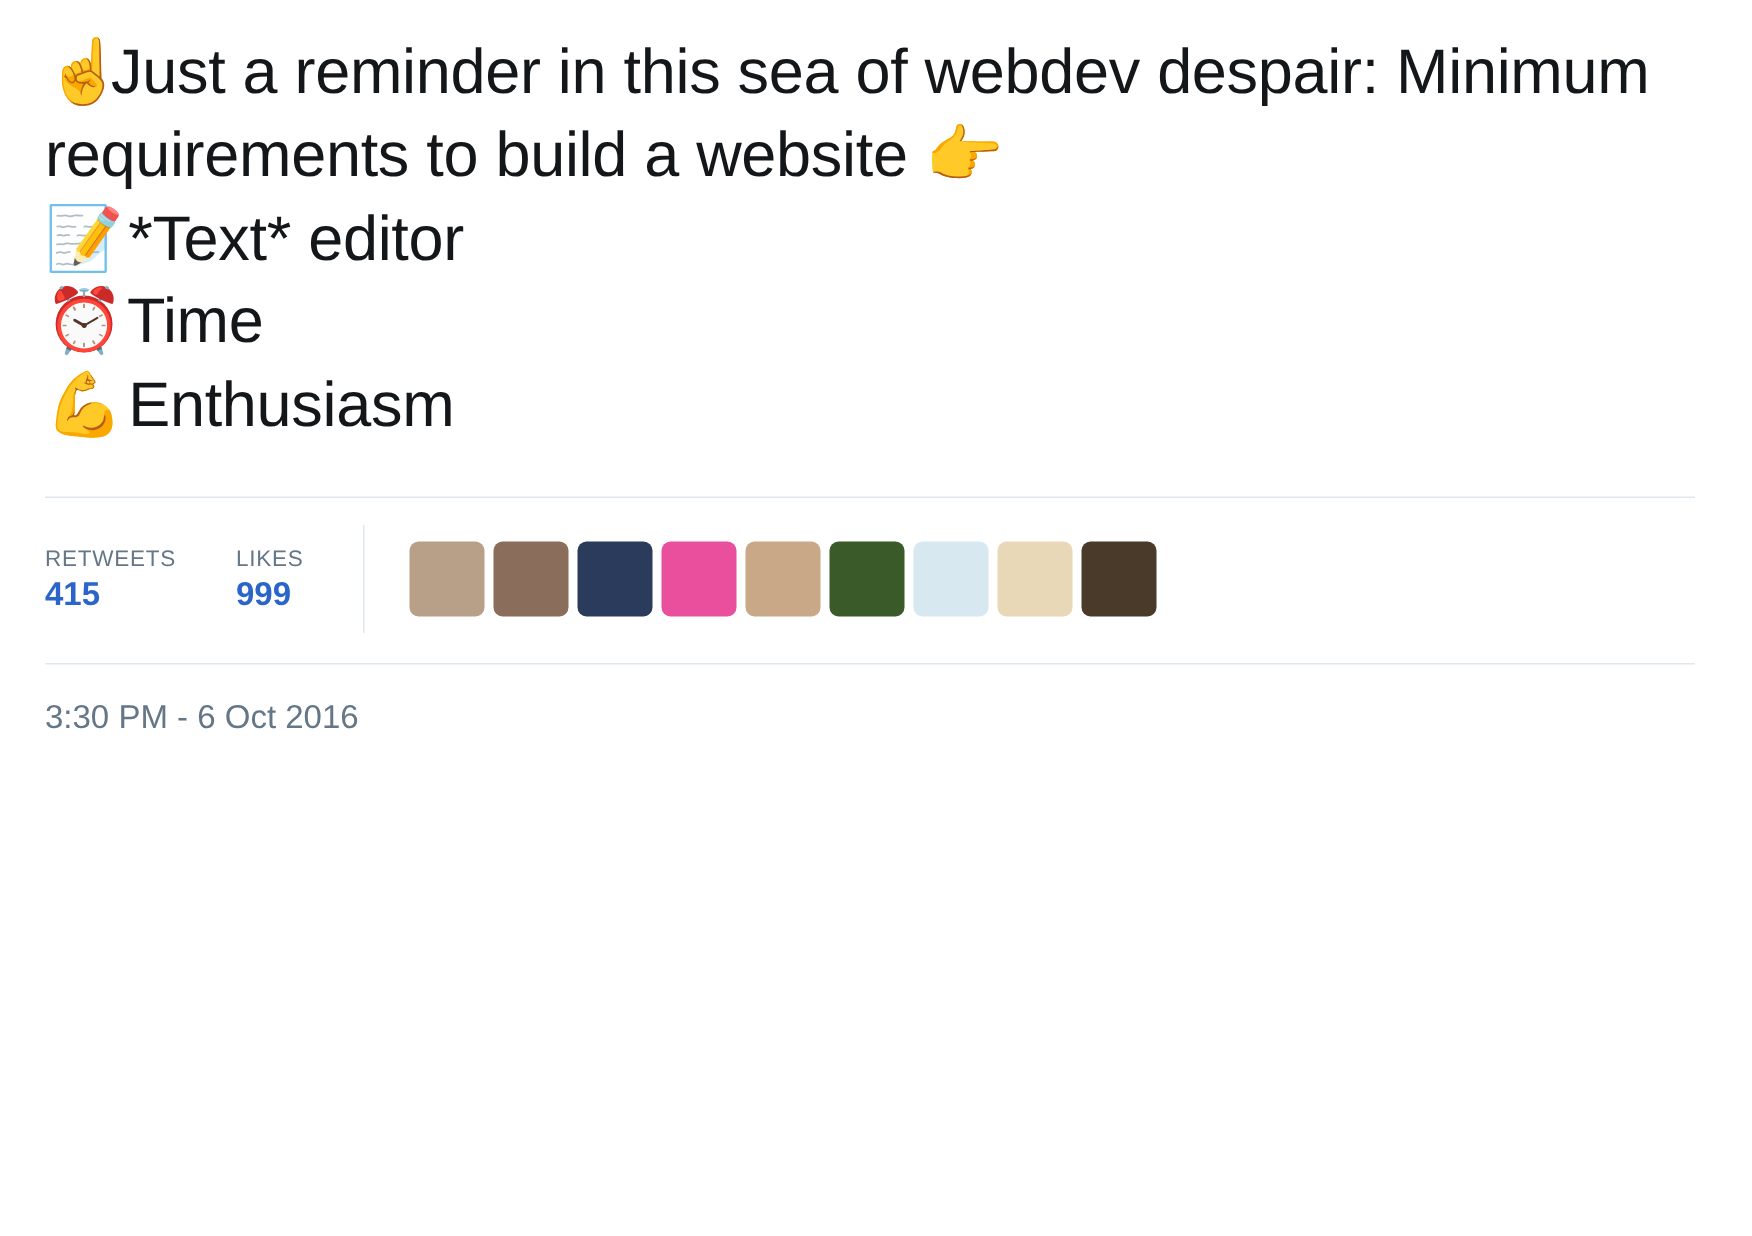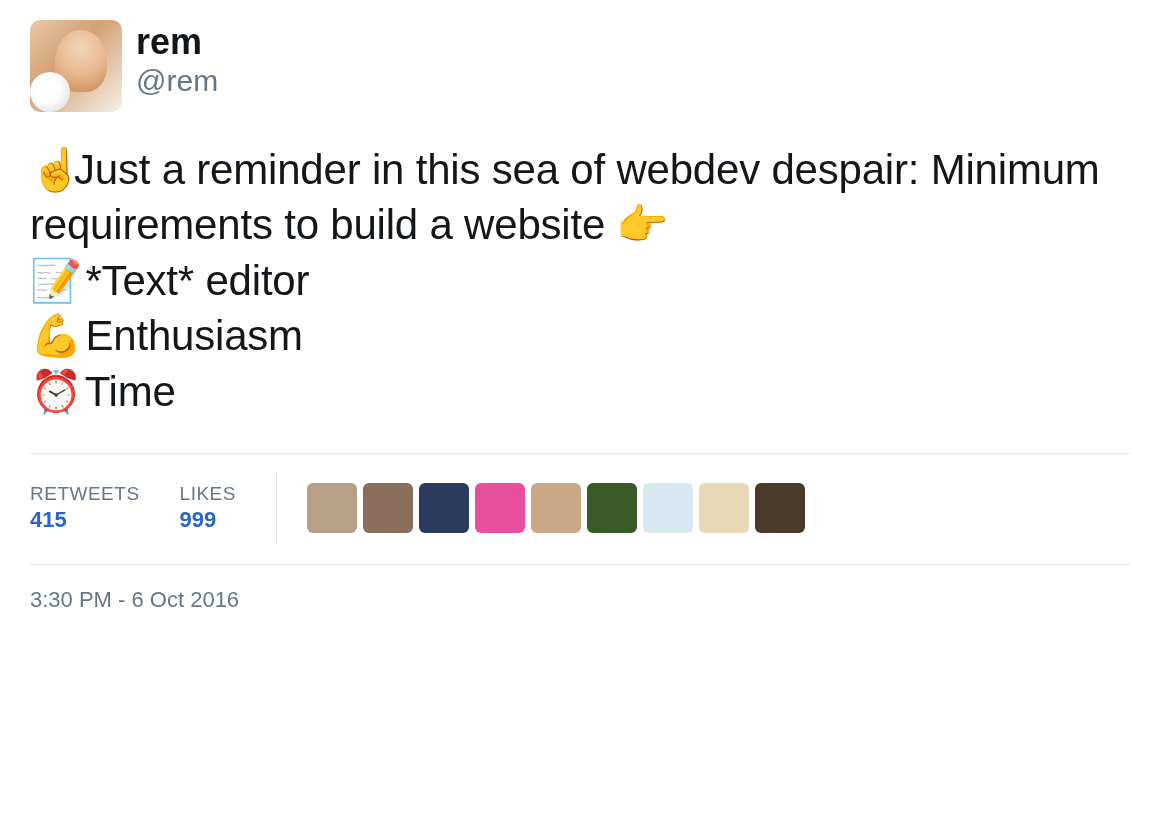--- a/index.html
+++ b/index.html
@@ -36,56 +36,49 @@
     font-weight: 300; letter-spacing: -0.2px;
   }
   .content .line { display: block; }
   .emoji { display: inline-block; width: 44px; text-align: center; }
   .stats-row {
     display: flex; align-items: center;
     border-top: 1px solid #e1e8ed; border-bottom: 1px solid #e1e8ed;
     margin-top: 34px; padding: 18px 0 20px 0;
   }
   .stat { margin-right: 40px; }
-  .stat-label { font-size: 19px; color: #657786; letter-spacing: 0.5px; text-transform: uppercase; }
+  .stat-label { font-size: 15px; color: #657786; letter-spacing: 0.5px; text-transform: uppercase; }
   .stat-value { font-size: 22px; font-weight: 700; color: #2b65c9; margin-top: 2px; }
   .divider { width: 1px; height: 72px; background: #e1e8ed; margin: 0 30px 0 0; }
   .likers { display: flex; gap: 6px; }
   .liker {
     width: 50px; height: 50px; border-radius: 6px;
     display: flex; align-items: center; justify-content: center;
     font-size: 22px; color: #fff;
   }
   .timestamp { font-size: 22px; color: #657786; margin-top: 22px; }
 </style>
 </head>
 <body>
 
 <div class="tweet">
 
-  <div class="header">
-    <div class="avatar"></div>
-    <div class="names">
-      <div class="display-name">rem</div>
-      <div class="handle">@rem</div>
-    </div>
-  </div>
 
   <div class="content">
     <span class="line">
       <span class="emoji">☝️</span><span>Just a reminder in this sea of webdev despair: Minimum requirements to build a website </span><span class="emoji">👉</span>
     </span>
     <span class="line">
       <span class="emoji">📝</span><span> *Text* editor</span>
     </span>
     <span class="line">
-      <span class="emoji">💪</span><span> Enthusiasm</span>
+      <span class="emoji">⏰</span><span> Time</span>
     </span>
     <span class="line">
-      <span class="emoji">⏰</span><span> Time</span>
+      <span class="emoji">💪</span><span> Enthusiasm</span>
     </span>
   </div>
 
   <div class="stats-row">
     <div class="stat">
       <div class="stat-label">Retweets</div>
       <div class="stat-value">415</div>
     </div>
     <div class="stat">
       <div class="stat-label">Likes</div>

